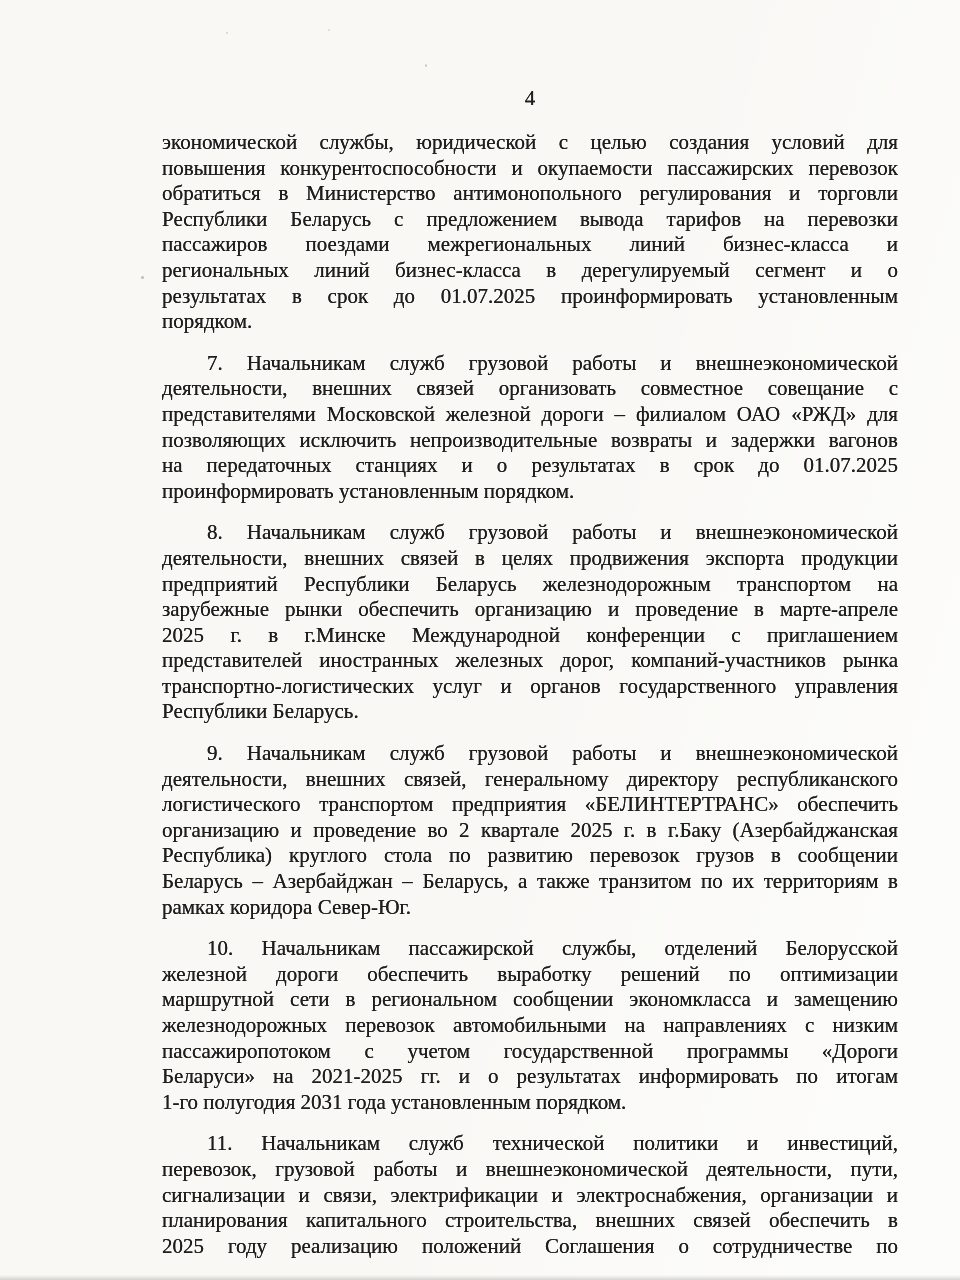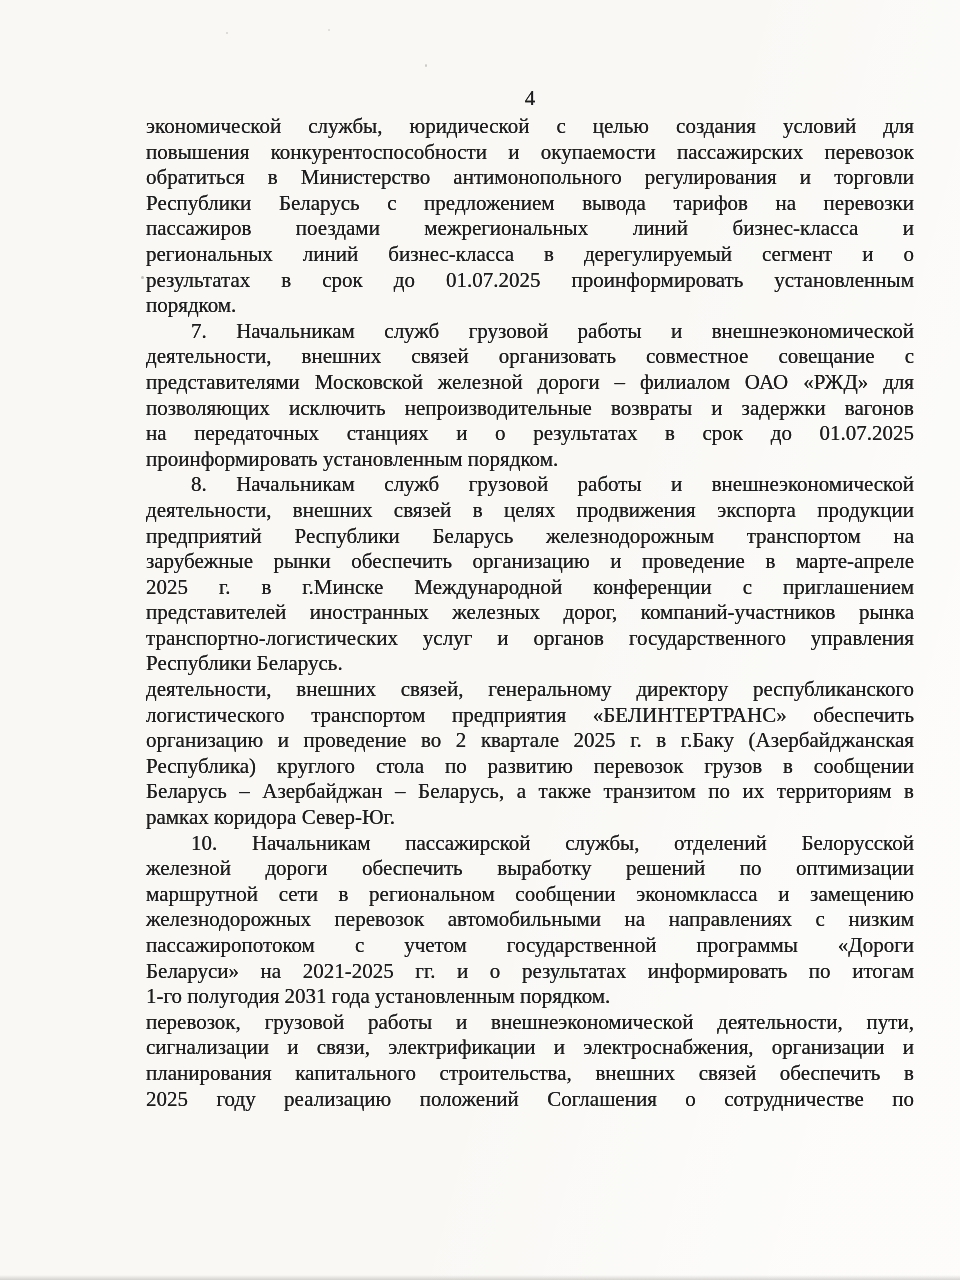--- a/index.html
+++ b/index.html
@@ -33,21 +33,21 @@
   }
   .body-text {
     position: absolute;
     top: 114px;
     left: 146px;
     width: 768px;
     font-size: 21px;
     line-height: 25.6px;
   }
   .paragraph {
-    margin: 0;
+    margin: 16px;
     font-family: Liberation Serif, serif;
   }
   .line {
     text-align: justify;
     text-align-last: justify;
     text-shadow: 0 0 0.5px currentColor;
     box-sizing: border-box;
   }
   .line.lastline {
     text-align-last: left;
@@ -105,37 +105,39 @@
       <div class="line indent">8. Начальникам служб грузовой работы и внешнеэкономической</div>
       <div class="line">деятельности, внешних связей в целях продвижения экспорта продукции</div>
       <div class="line">предприятий Республики Беларусь железнодорожным транспортом на</div>
       <div class="line">зарубежные рынки обеспечить организацию и проведение в марте-апреле</div>
       <div class="line">2025 г. в г.Минске Международной конференции с приглашением</div>
       <div class="line">представителей иностранных железных дорог, компаний-участников рынка</div>
       <div class="line">транспортно-логистических услуг и органов государственного управления</div>
       <div class="line lastline">Республики Беларусь.</div>
     </div>
     <div class="paragraph">
+      <div class="line indent">9. Начальникам служб грузовой работы и внешнеэкономической</div>
       <div class="line">деятельности, внешних связей, генеральному директору республиканского</div>
       <div class="line">логистического транспортом предприятия «БЕЛИНТЕРТРАНС» обеспечить</div>
       <div class="line">организацию и проведение во 2 квартале 2025 г. в г.Баку (Азербайджанская</div>
       <div class="line">Республика) круглого стола по развитию перевозок грузов в сообщении</div>
       <div class="line">Беларусь – Азербайджан – Беларусь, а также транзитом по их территориям в</div>
       <div class="line lastline">рамках коридора Север-Юг.</div>
     </div>
     <div class="paragraph">
       <div class="line indent">10. Начальникам пассажирской службы, отделений Белорусской</div>
       <div class="line">железной дороги обеспечить выработку решений по оптимизации</div>
       <div class="line">маршрутной сети в региональном сообщении экономкласса и замещению</div>
       <div class="line">железнодорожных перевозок автомобильными на направлениях с низким</div>
       <div class="line">пассажиропотоком с учетом государственной программы «Дороги</div>
       <div class="line">Беларуси» на 2021-2025 гг. и о результатах информировать по итогам</div>
       <div class="line lastline">1-го полугодия 2031 года установленным порядком.</div>
     </div>
     <div class="paragraph">
+      <div class="line indent">11. Начальникам служб технической политики и инвестиций,</div>
       <div class="line">перевозок, грузовой работы и внешнеэкономической деятельности, пути,</div>
       <div class="line">сигнализации и связи, электрификации и электроснабжения, организации и</div>
       <div class="line">планирования капитального строительства, внешних связей обеспечить в</div>
       <div class="line">2025 году реализацию положений Соглашения о сотрудничестве по</div>
     </div>
   </div>
 
 <div class="speck s1"></div>
 <div class="speck s2"></div>
 <div class="speck s3"></div>

